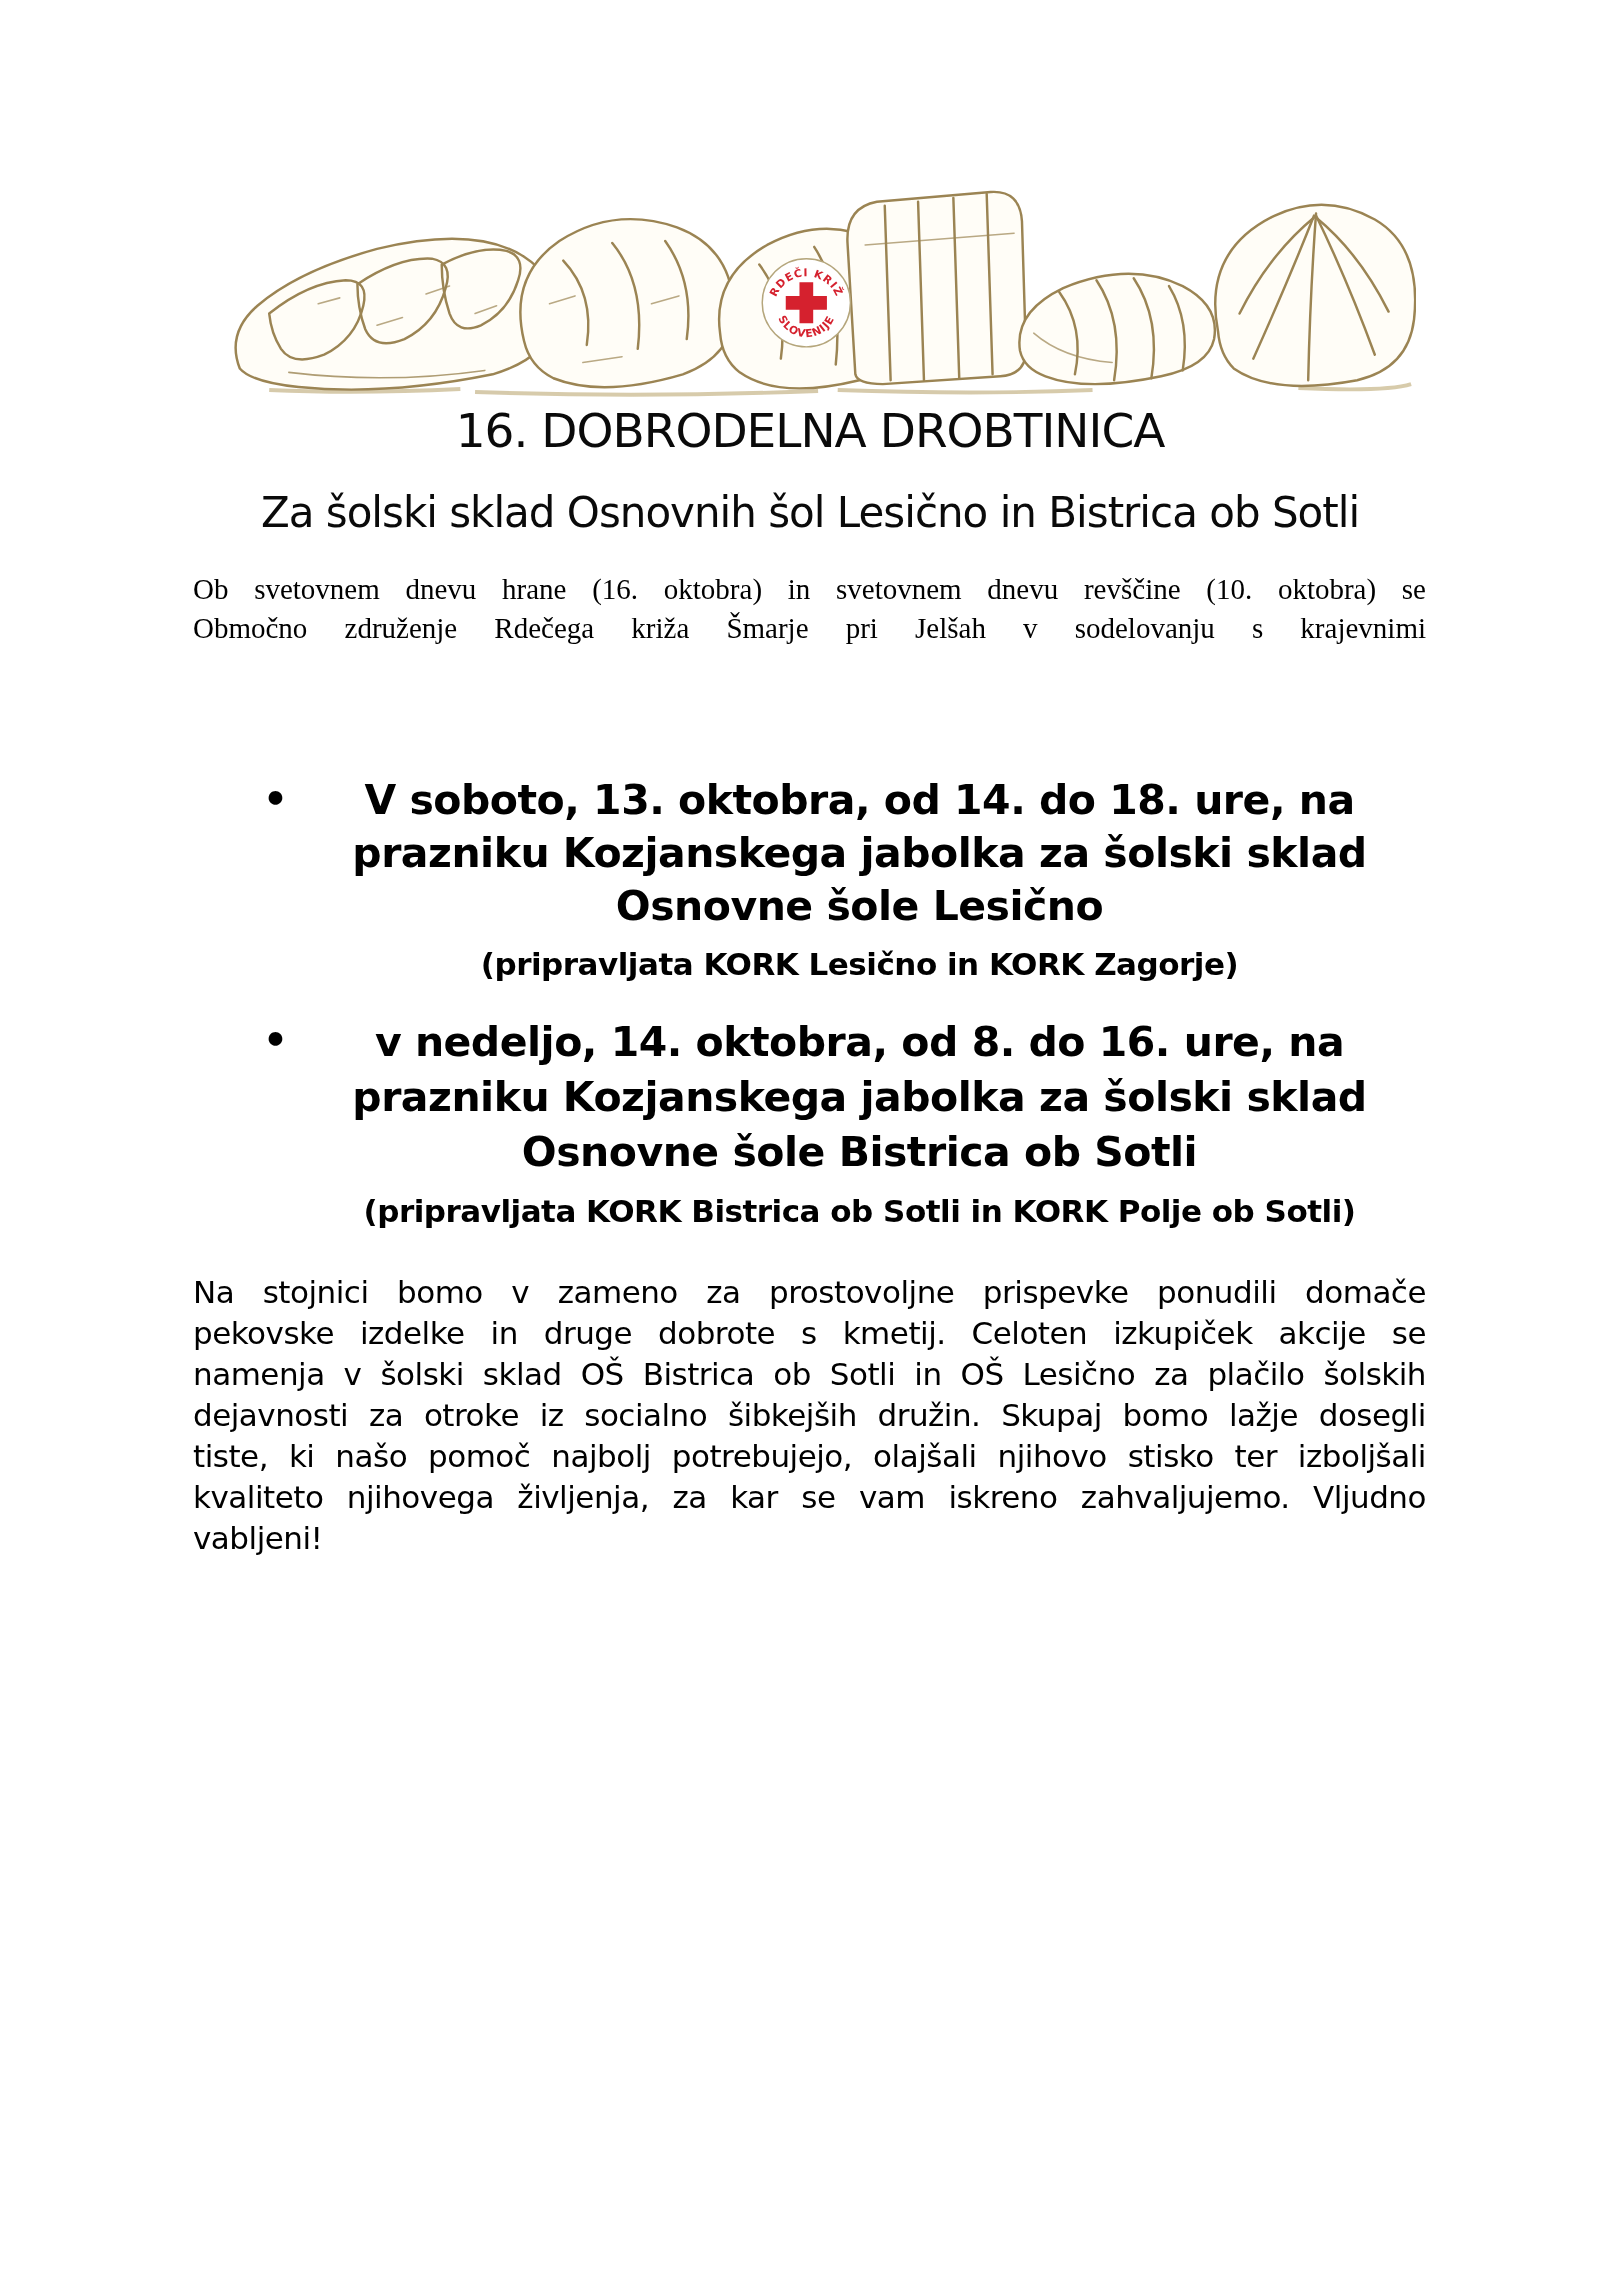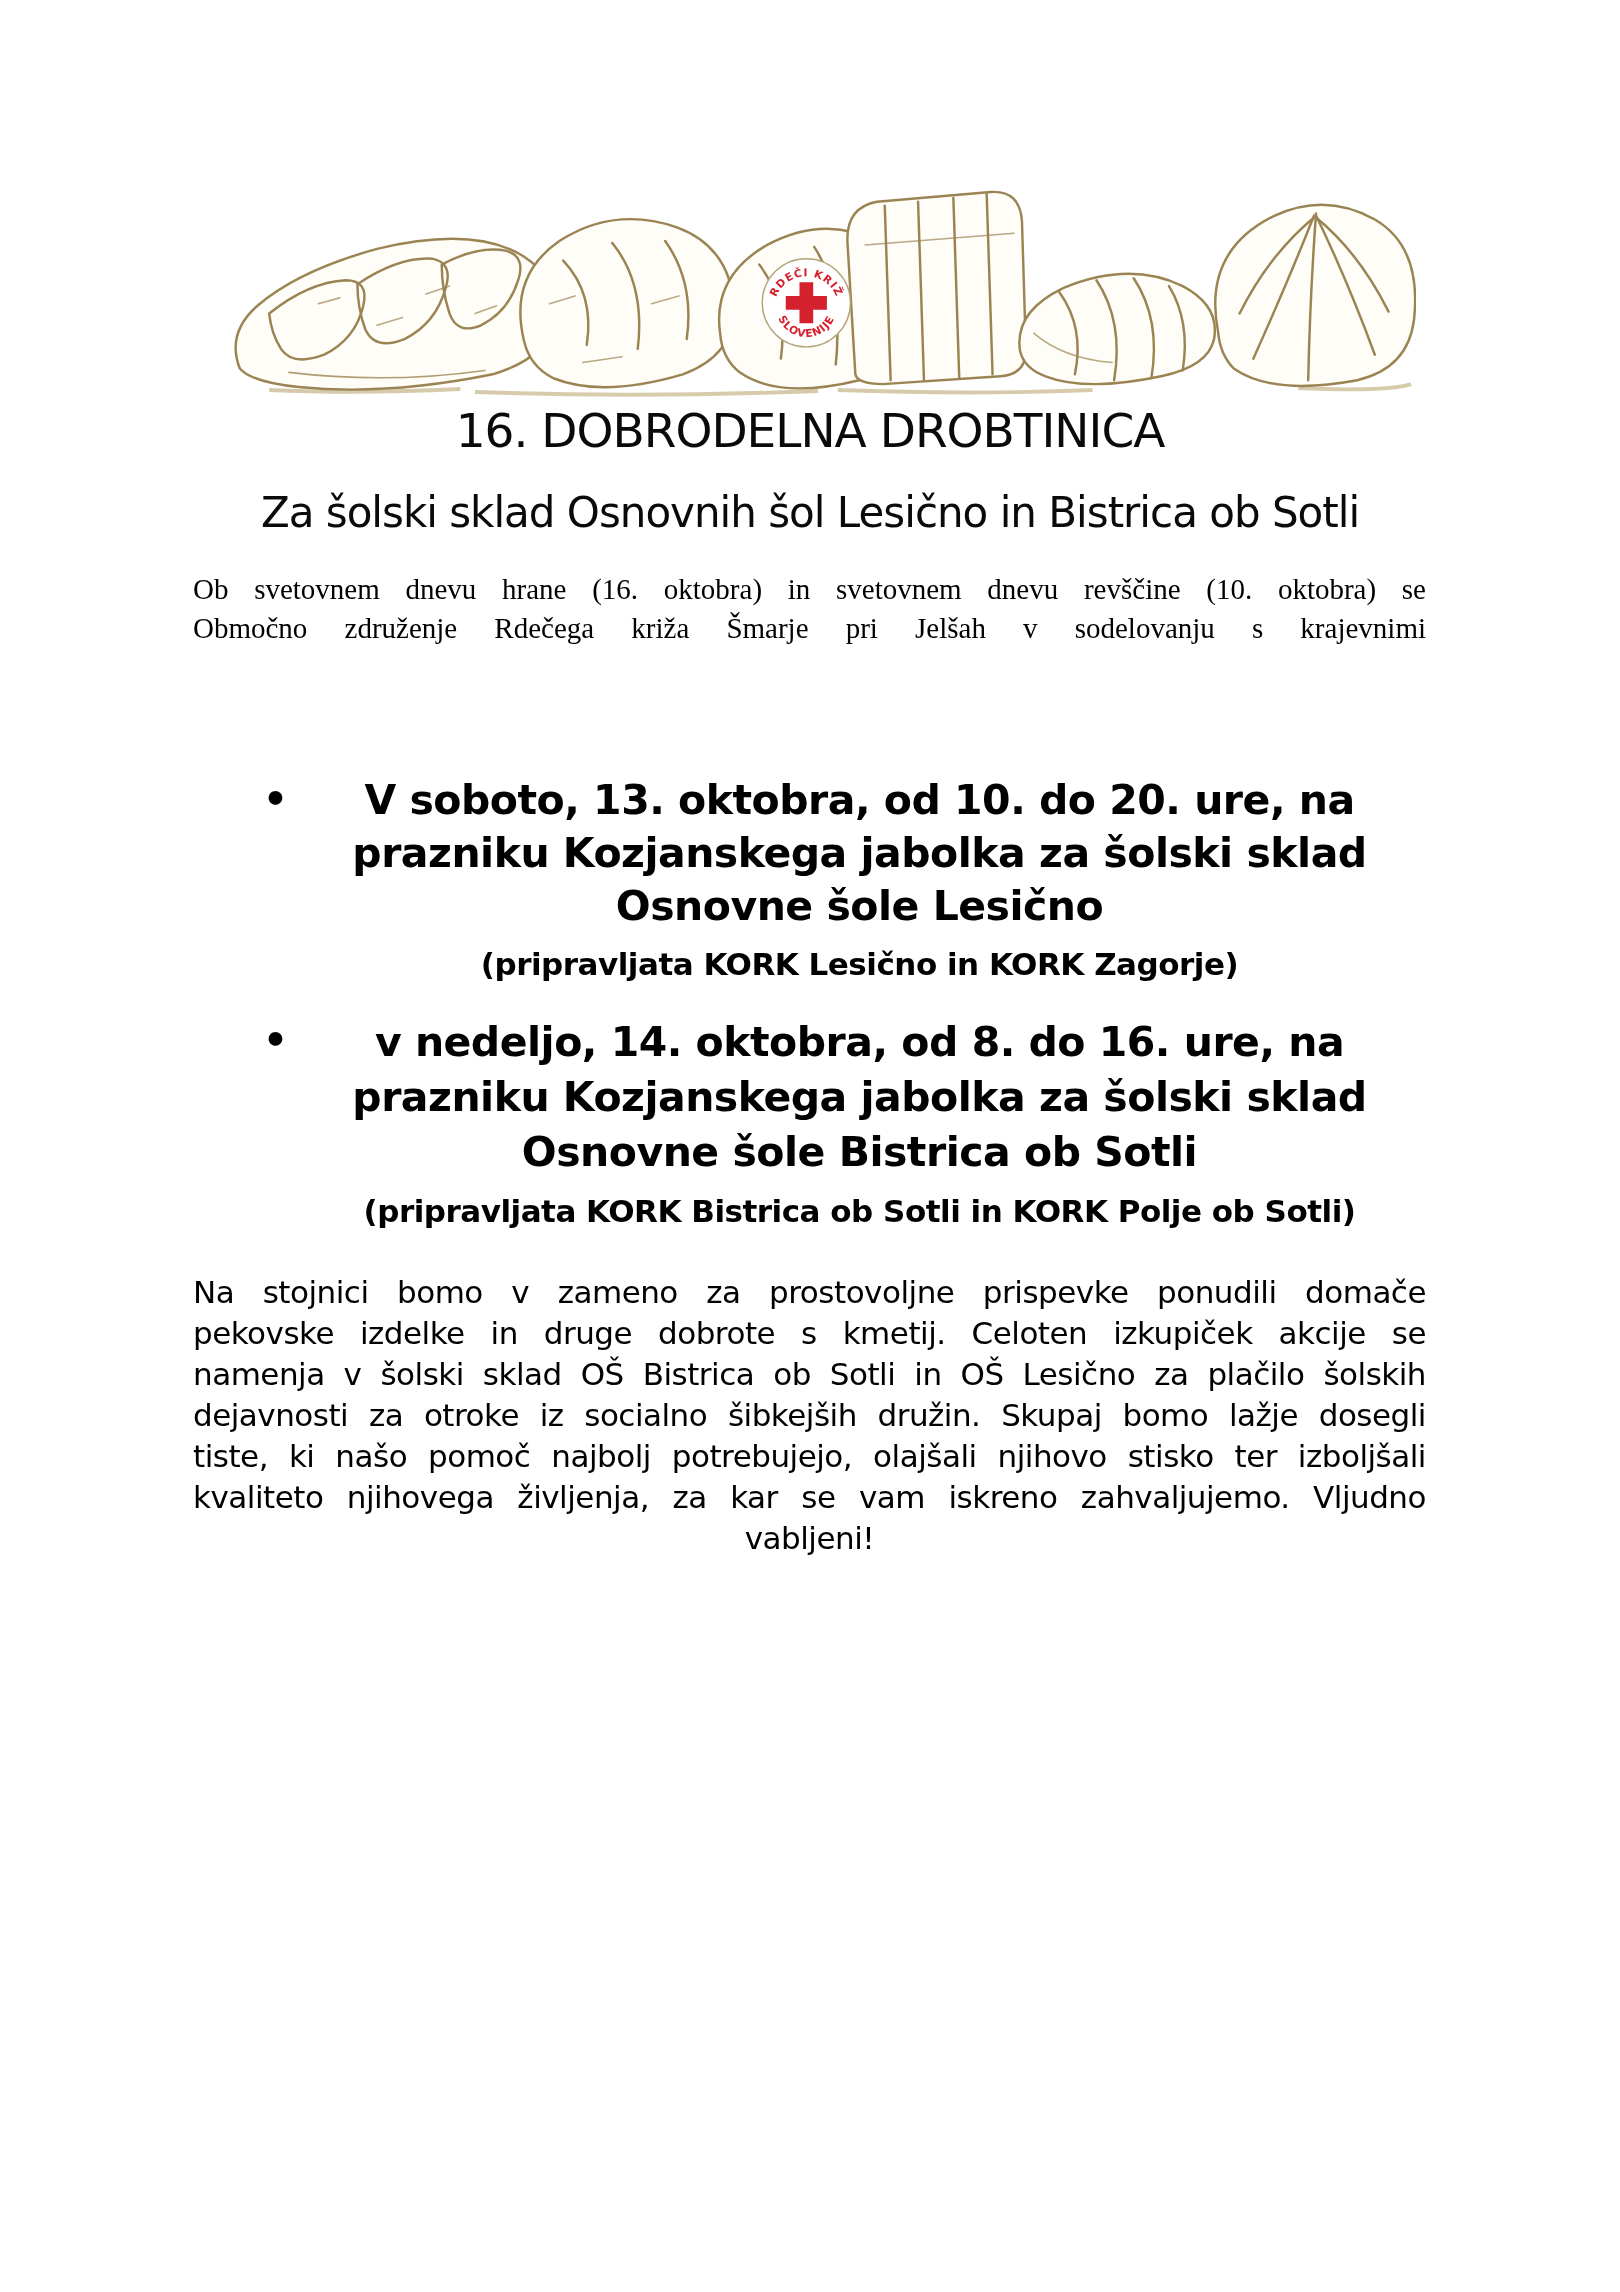--- a/index.html
+++ b/index.html
@@ -55,21 +55,21 @@
   }
   .bullet-glyph.b1 { top:772px; }
   .bullet-glyph.b2 { top:1013px; }
 
   
   .para2 {
     position:absolute; left:193px; top:1272px; width:1233px;
     font-size:31px; line-height:41px; letter-spacing:-0.5px;
   }
   .para2 .jline { text-align:justify; text-align-last:justify; }
-  .para2 .lline { text-align:center; }
+  .para2 .lline { text-align:left; }
 
   .badge-text { font-weight:bold; font-size:11px; letter-spacing:1px; font-family:"DejaVu Sans", sans-serif; }
 </style>
 </head>
 <body>
 
 <div class="page">
 
   <svg class="bread-art" viewBox="0 0 1210 215">
 
@@ -141,21 +141,21 @@
   <div class="title">16. DOBRODELNA DROBTINICA</div>
   <div class="subtitle">Za šolski sklad Osnovnih šol Lesično in Bistrica ob Sotli</div>
 
   <div class="para1">
     <div class="jline">Ob svetovnem dnevu hrane (16. oktobra) in svetovnem dnevu revščine (10. oktobra) se</div>
     <div class="jline">Območno združenje Rdečega križa Šmarje pri Jelšah v sodelovanju s krajevnimi</div>
   </div>
 
   <div class="bullet-glyph b1">•</div>
   <div class="event event1">
-    <div class="ev-line">V soboto, 13. oktobra, od 10. do 20. ure, na</div>
+    <div class="ev-line">V soboto, 13. oktobra, od 14. do 18. ure, na</div>
     <div class="ev-line">prazniku Kozjanskega jabolka za šolski sklad</div>
     <div class="ev-line">Osnovne šole Lesično</div>
     <div class="ev-note">(pripravljata KORK Lesično in KORK Zagorje)</div>
   </div>
 
   <div class="bullet-glyph b2">•</div>
   <div class="event event2">
     <div class="ev-line">v nedeljo, 14. oktobra, od 8. do 16. ure, na</div>
     <div class="ev-line">prazniku Kozjanskega jabolka za šolski sklad</div>
     <div class="ev-line">Osnovne šole Bistrica ob Sotli</div>

